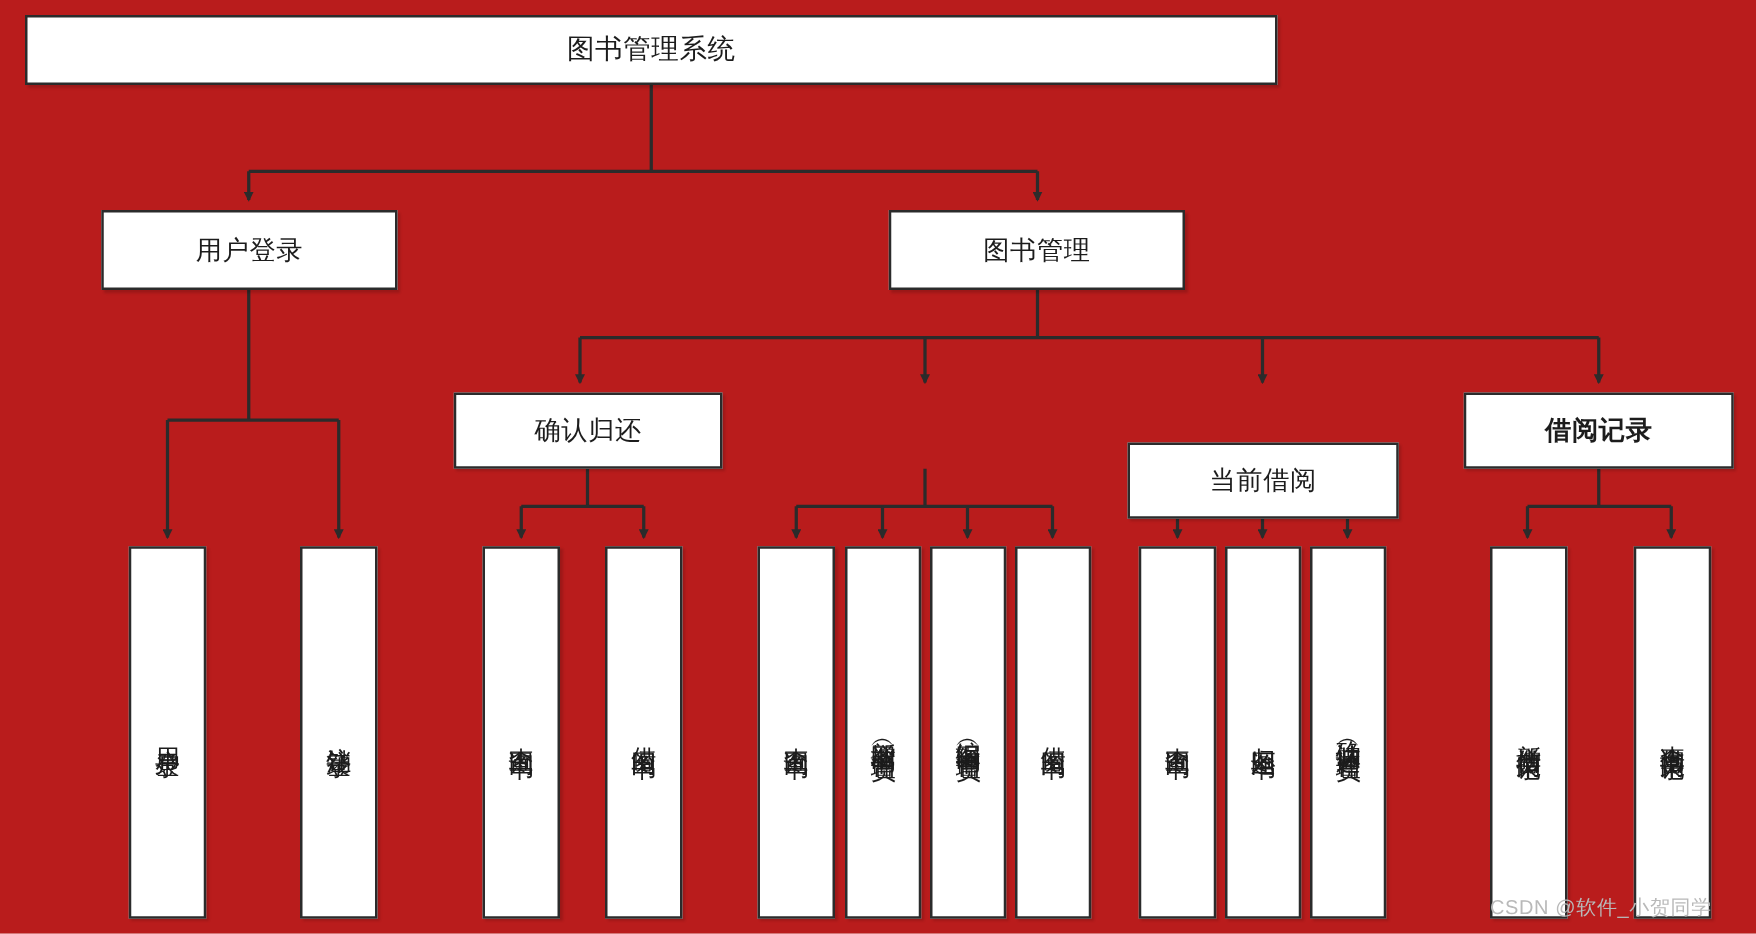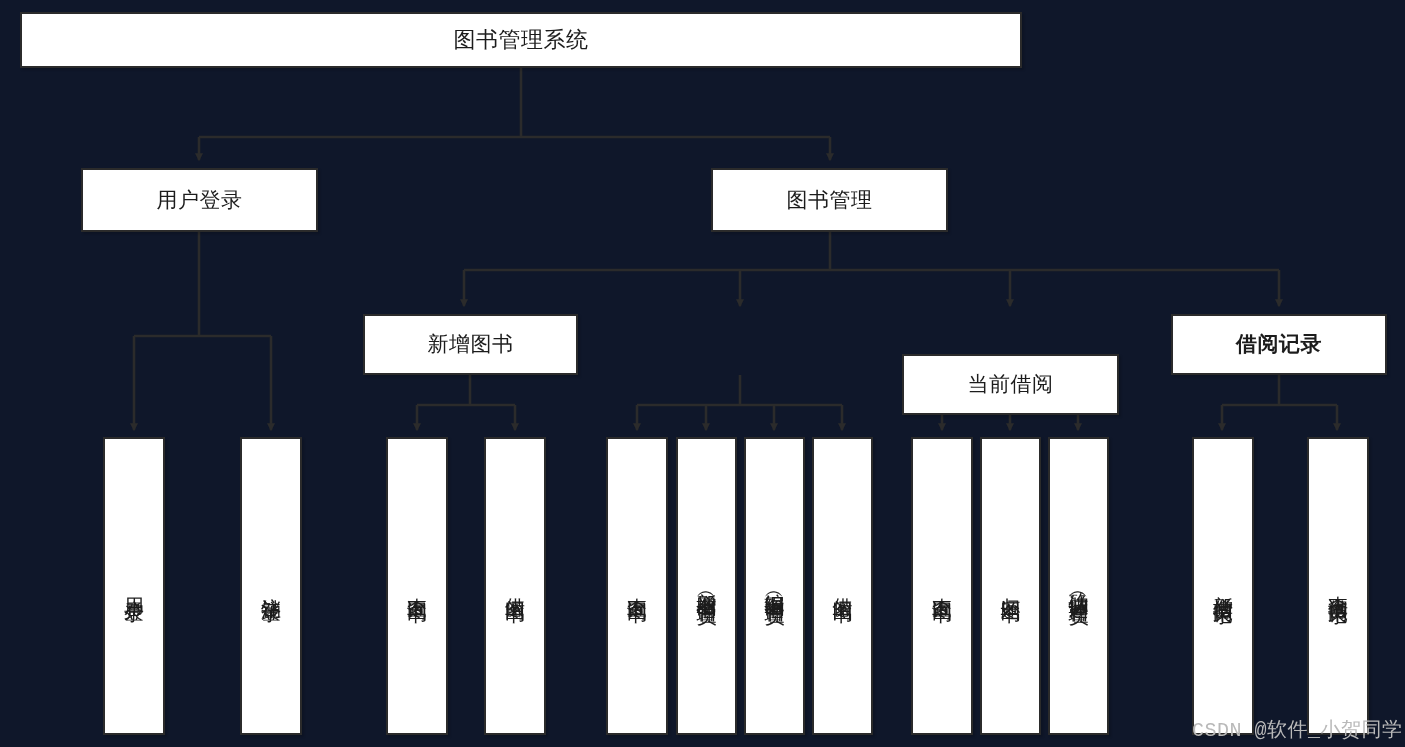--- a/index.html
+++ b/index.html
@@ -9,21 +9,21 @@
     background: #ffffff;
   }
   body {
     font-family: "DejaVu Sans", "Liberation Sans", sans-serif;
     color: #1a1a1a;
   }
   #canvas {
     position: relative;
     width: 1405px;
     height: 747px;
-    background: #0f172a;
+    background: #b91c1c;
     overflow: hidden;
   }
   #edges {
     position: absolute;
     left: 0;
     top: 0;
     width: 1405px;
     height: 747px;
     pointer-events: none;
   }
@@ -49,25 +49,25 @@
     writing-mode: vertical-rl;
     text-orientation: upright;
     font-size: 20px;
     letter-spacing: 2px;
     line-height: 1.05;
     white-space: normal;
   }
   .node.root .label { font-size: 22px; }
   .watermark {
     position: absolute;
-    font-size: 20px;
+    font-size: 16px;
     color: #b9b9b9;
     letter-spacing: 0.5px;
     white-space: nowrap;
-    font-family: Liberation Mono, monospace;
+    font-family: Liberation Sans, sans-serif;
   }
 </style>
 </head>
 <body>
 
 <div id="canvas">
 
   <svg id="edges" viewBox="0 0 1405 747" xmlns="http://www.w3.org/2000/svg">
     <defs>
       <marker id="arrow" viewBox="0 0 12 12" refX="10" refY="6" markerWidth="8" markerHeight="8" orient="auto-start-reverse" markerUnits="userSpaceOnUse">
@@ -123,21 +123,21 @@
   </div>
 
   <div class="node" style="left:81px; top:168px; width:237px; height:64px;">
     <span class="label">用户登录</span>
   </div>
   <div class="node" style="left:711px; top:168px; width:237px; height:64px;">
     <span class="label">图书管理</span>
   </div>
 
   <div class="node" style="left:363px; top:314px; width:215px; height:61px;">
-    <span class="label">新增图书</span>
+    <span class="label">确认归还</span>
   </div>
   <div class="node" style="left:902px; top:314px; width:217px; height:61px;margin-top:40px;">
     <span class="label">当前借阅</span>
   </div>
   <div class="node" style="left:1171px; top:314px; width:216px; height:61px;font-weight:bold;">
     <span class="label">借阅记录</span>
   </div>
 
   <div class="node vertical" style="left:103px; top:437px; width:62px; height:298px;">
     <span class="label">用户登录</span>

